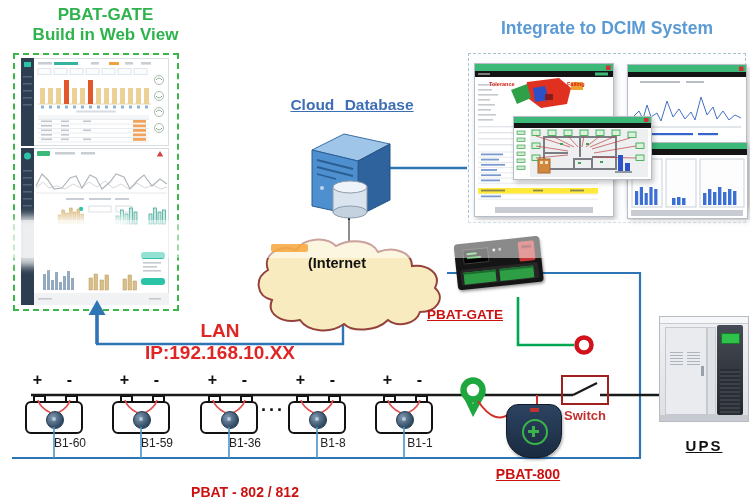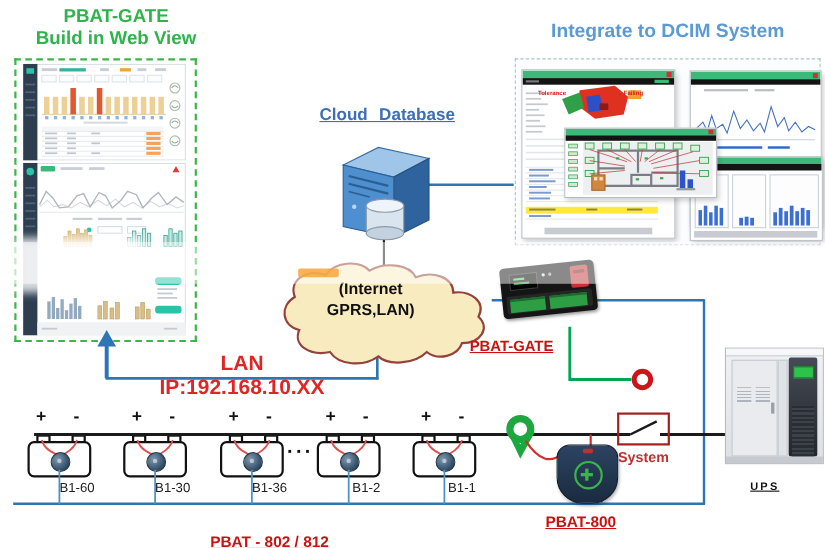--- a/index.html
+++ b/index.html
@@ -462,21 +462,20 @@
       <circle cx="473" cy="390" r="8" fill="#fff"></circle>
       <circle cx="473" cy="390" r="9.5" fill="none" stroke="#1EA73E" stroke-width="6.5"></circle>
     </g>
 
     <path d="M478,401 C490,419 501,421 510,413" fill="none" stroke="#D03028" stroke-width="2"></path>
     <line x1="537" y1="395" x2="537" y2="407" stroke="#D03028" stroke-width="2"></line>
   </svg>
 
   <div class="abs" style="left:262px;top:254px;width:150px;text-align:center;font-size:14.5px;line-height:19px;color:#111;z-index:3;font-weight:bold;">
     <div>(Internet</div>
-    <div>GPRS,LAN)</div>
   </div>
 
   <div class="abs" style="left:456px;top:236px;width:86px;height:60px;z-index:4;transform:rotate(-6deg);">
     <div class="abs" style="left:0;top:4px;width:86px;height:46px;background:#151515;border-radius:4px;box-shadow:1px 2px 3px rgba(0,0,0,.4);"></div>
     <div class="abs" style="left:8px;top:10px;width:24px;height:13px;background:#000;border:1px solid #3A3A3A;">
       <div class="abs" style="left:3px;top:3px;width:10px;height:2px;background:#4FD05A;"></div>
       <div class="abs" style="left:3px;top:7px;width:14px;height:2px;background:#3AA845;"></div>
     </div>
     <div class="abs" style="left:38px;top:12px;width:3px;height:3px;background:#DDD;border-radius:50%;"></div>
     <div class="abs" style="left:44px;top:12px;width:3px;height:3px;background:#999;border-radius:50%;"></div>
@@ -528,21 +527,21 @@
   <div class="battery" style="left:112px;top:370px;z-index:1;">
     <div class="bat-sign" style="left:4px;">+</div>
     <div class="bat-sign" style="left:36px;">-</div>
     <div class="bat-tab" style="left:8px;"></div>
       <div class="bat-tab" style="left:40px;"></div>
     <div class="bat-body"></div>
     <svg class="abs" style="left:0;top:25px;" width="58" height="20" viewBox="0 0 58 20">
         <path d="M13,5 C15,13 22,16 26,18 M45,5 C43,13 36,16 33,18" fill="none" stroke="#E05050" stroke-width="1.6"></path>
       </svg>
     <div class="bat-sensor"></div>
-    <div class="bat-label">B1-30</div>
+    <div class="bat-label">B1-59</div>
   </div>
 
   <div class="battery" style="left:200px;top:370px;z-index:1;">
     <div class="bat-sign" style="left:4px;">+</div>
     <div class="bat-sign" style="left:36px;">-</div>
     <div class="bat-tab" style="left:8px;"></div>
       <div class="bat-tab" style="left:40px;"></div>
     <div class="bat-body"></div>
     <svg class="abs" style="left:0;top:25px;" width="58" height="20" viewBox="0 0 58 20">
         <path d="M13,5 C15,13 22,16 26,18 M45,5 C43,13 36,16 33,18" fill="none" stroke="#E05050" stroke-width="1.6"></path>
@@ -556,40 +555,40 @@
   <div class="battery" style="left:288px;top:370px;z-index:1;">
     <div class="bat-sign" style="left:4px;">+</div>
     <div class="bat-sign" style="left:36px;">-</div>
     <div class="bat-tab" style="left:8px;"></div>
       <div class="bat-tab" style="left:40px;"></div>
     <div class="bat-body"></div>
     <svg class="abs" style="left:0;top:25px;" width="58" height="20" viewBox="0 0 58 20">
         <path d="M13,5 C15,13 22,16 26,18 M45,5 C43,13 36,16 33,18" fill="none" stroke="#E05050" stroke-width="1.6"></path>
       </svg>
     <div class="bat-sensor"></div>
-    <div class="bat-label">B1-2</div>
+    <div class="bat-label">B1-8</div>
   </div>
 
   <div class="battery" style="left:375px;top:370px;z-index:1;">
     <div class="bat-sign" style="left:4px;">+</div>
     <div class="bat-sign" style="left:36px;">-</div>
     <div class="bat-tab" style="left:8px;"></div>
       <div class="bat-tab" style="left:40px;"></div>
     <div class="bat-body"></div>
     <svg class="abs" style="left:0;top:25px;" width="58" height="20" viewBox="0 0 58 20">
         <path d="M13,5 C15,13 22,16 26,18 M45,5 C43,13 36,16 33,18" fill="none" stroke="#E05050" stroke-width="1.6"></path>
       </svg>
     <div class="bat-sensor"></div>
     <div class="bat-label">B1-1</div>
   </div>
 
   <div class="abs" style="left:130px;top:320px;width:180px;text-align:center;font-size:19px;font-weight:bold;color:#E02525;z-index:7;">LAN IP:192.168.10.XX</div>
   <div class="abs redlbl" style="left:420px;top:307px;width:90px;font-size:13.5px;z-index:7;">PBAT-GATE</div>
   <div class="abs redlbl" style="left:175px;top:484px;width:140px;font-size:14px;z-index:7;">PBAT - 802 / 812</div>
   <div class="abs redlbl" style="left:488px;top:466px;width:80px;font-size:14px;z-index:7;">PBAT-800</div>
-  <div class="abs" style="left:560px;top:408px;width:50px;text-align:center;font-size:13px;font-weight:bold;color:#C03030;z-index:7;">System</div>
-  <div class="abs" style="left:682px;top:437px;width:44px;text-align:left;font-size:10px;font-weight:bold;color:#111;text-decoration:underline;letter-spacing:2px;z-index:7;">UPS</div>
+  <div class="abs" style="left:560px;top:408px;width:50px;text-align:center;font-size:13px;font-weight:bold;color:#C03030;z-index:7;">Switch</div>
+  <div class="abs" style="left:682px;top:437px;width:44px;text-align:center;font-size:15px;font-weight:bold;color:#111;text-decoration:underline;letter-spacing:2px;z-index:7;">UPS</div>
 
   <div class="abs" style="left:0;top:220px;width:750px;height:38px;background:rgba(255,255,255,.5);z-index:6;"></div>
   <div class="abs" style="left:14px;top:216px;width:115px;height:50px;background:rgba(255,255,255,.82);filter:blur(4px);z-index:6;"></div>
   <div class="abs" style="left:271px;top:244px;width:37px;height:8px;background:#F6A63C;opacity:.85;border-radius:2px;z-index:6;"></div>
 
 </div>
 
 </body></html>

